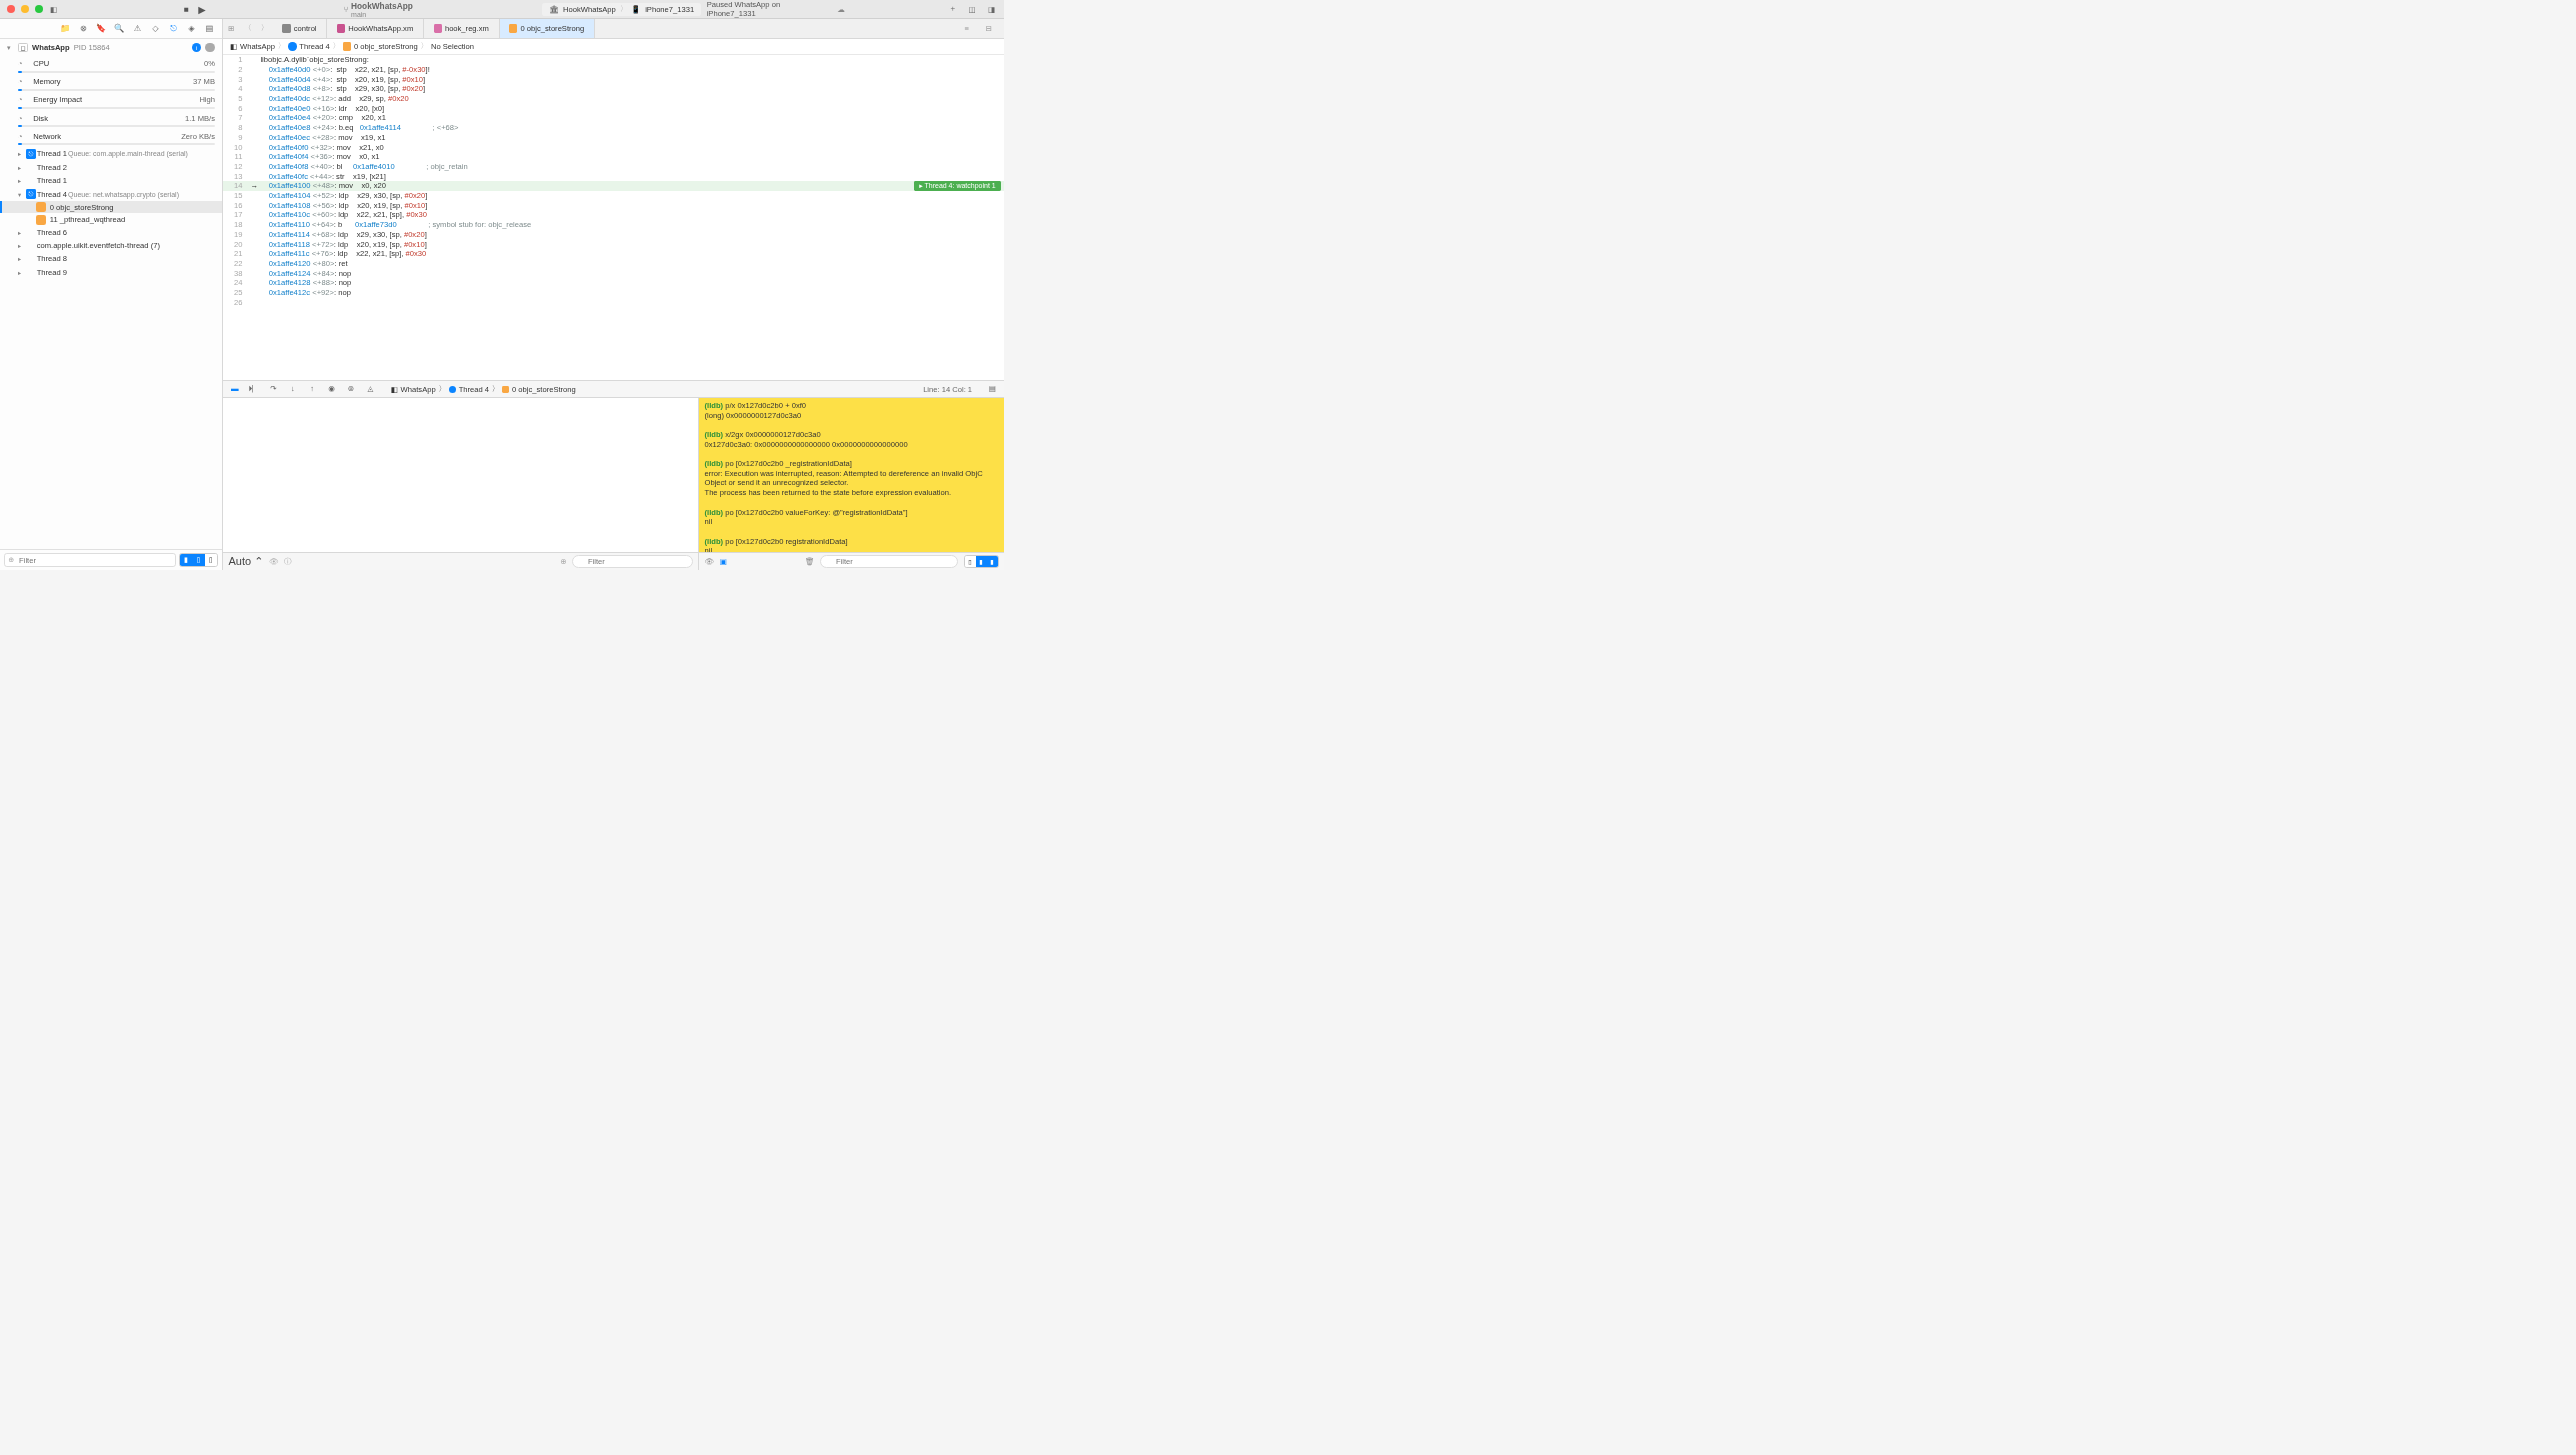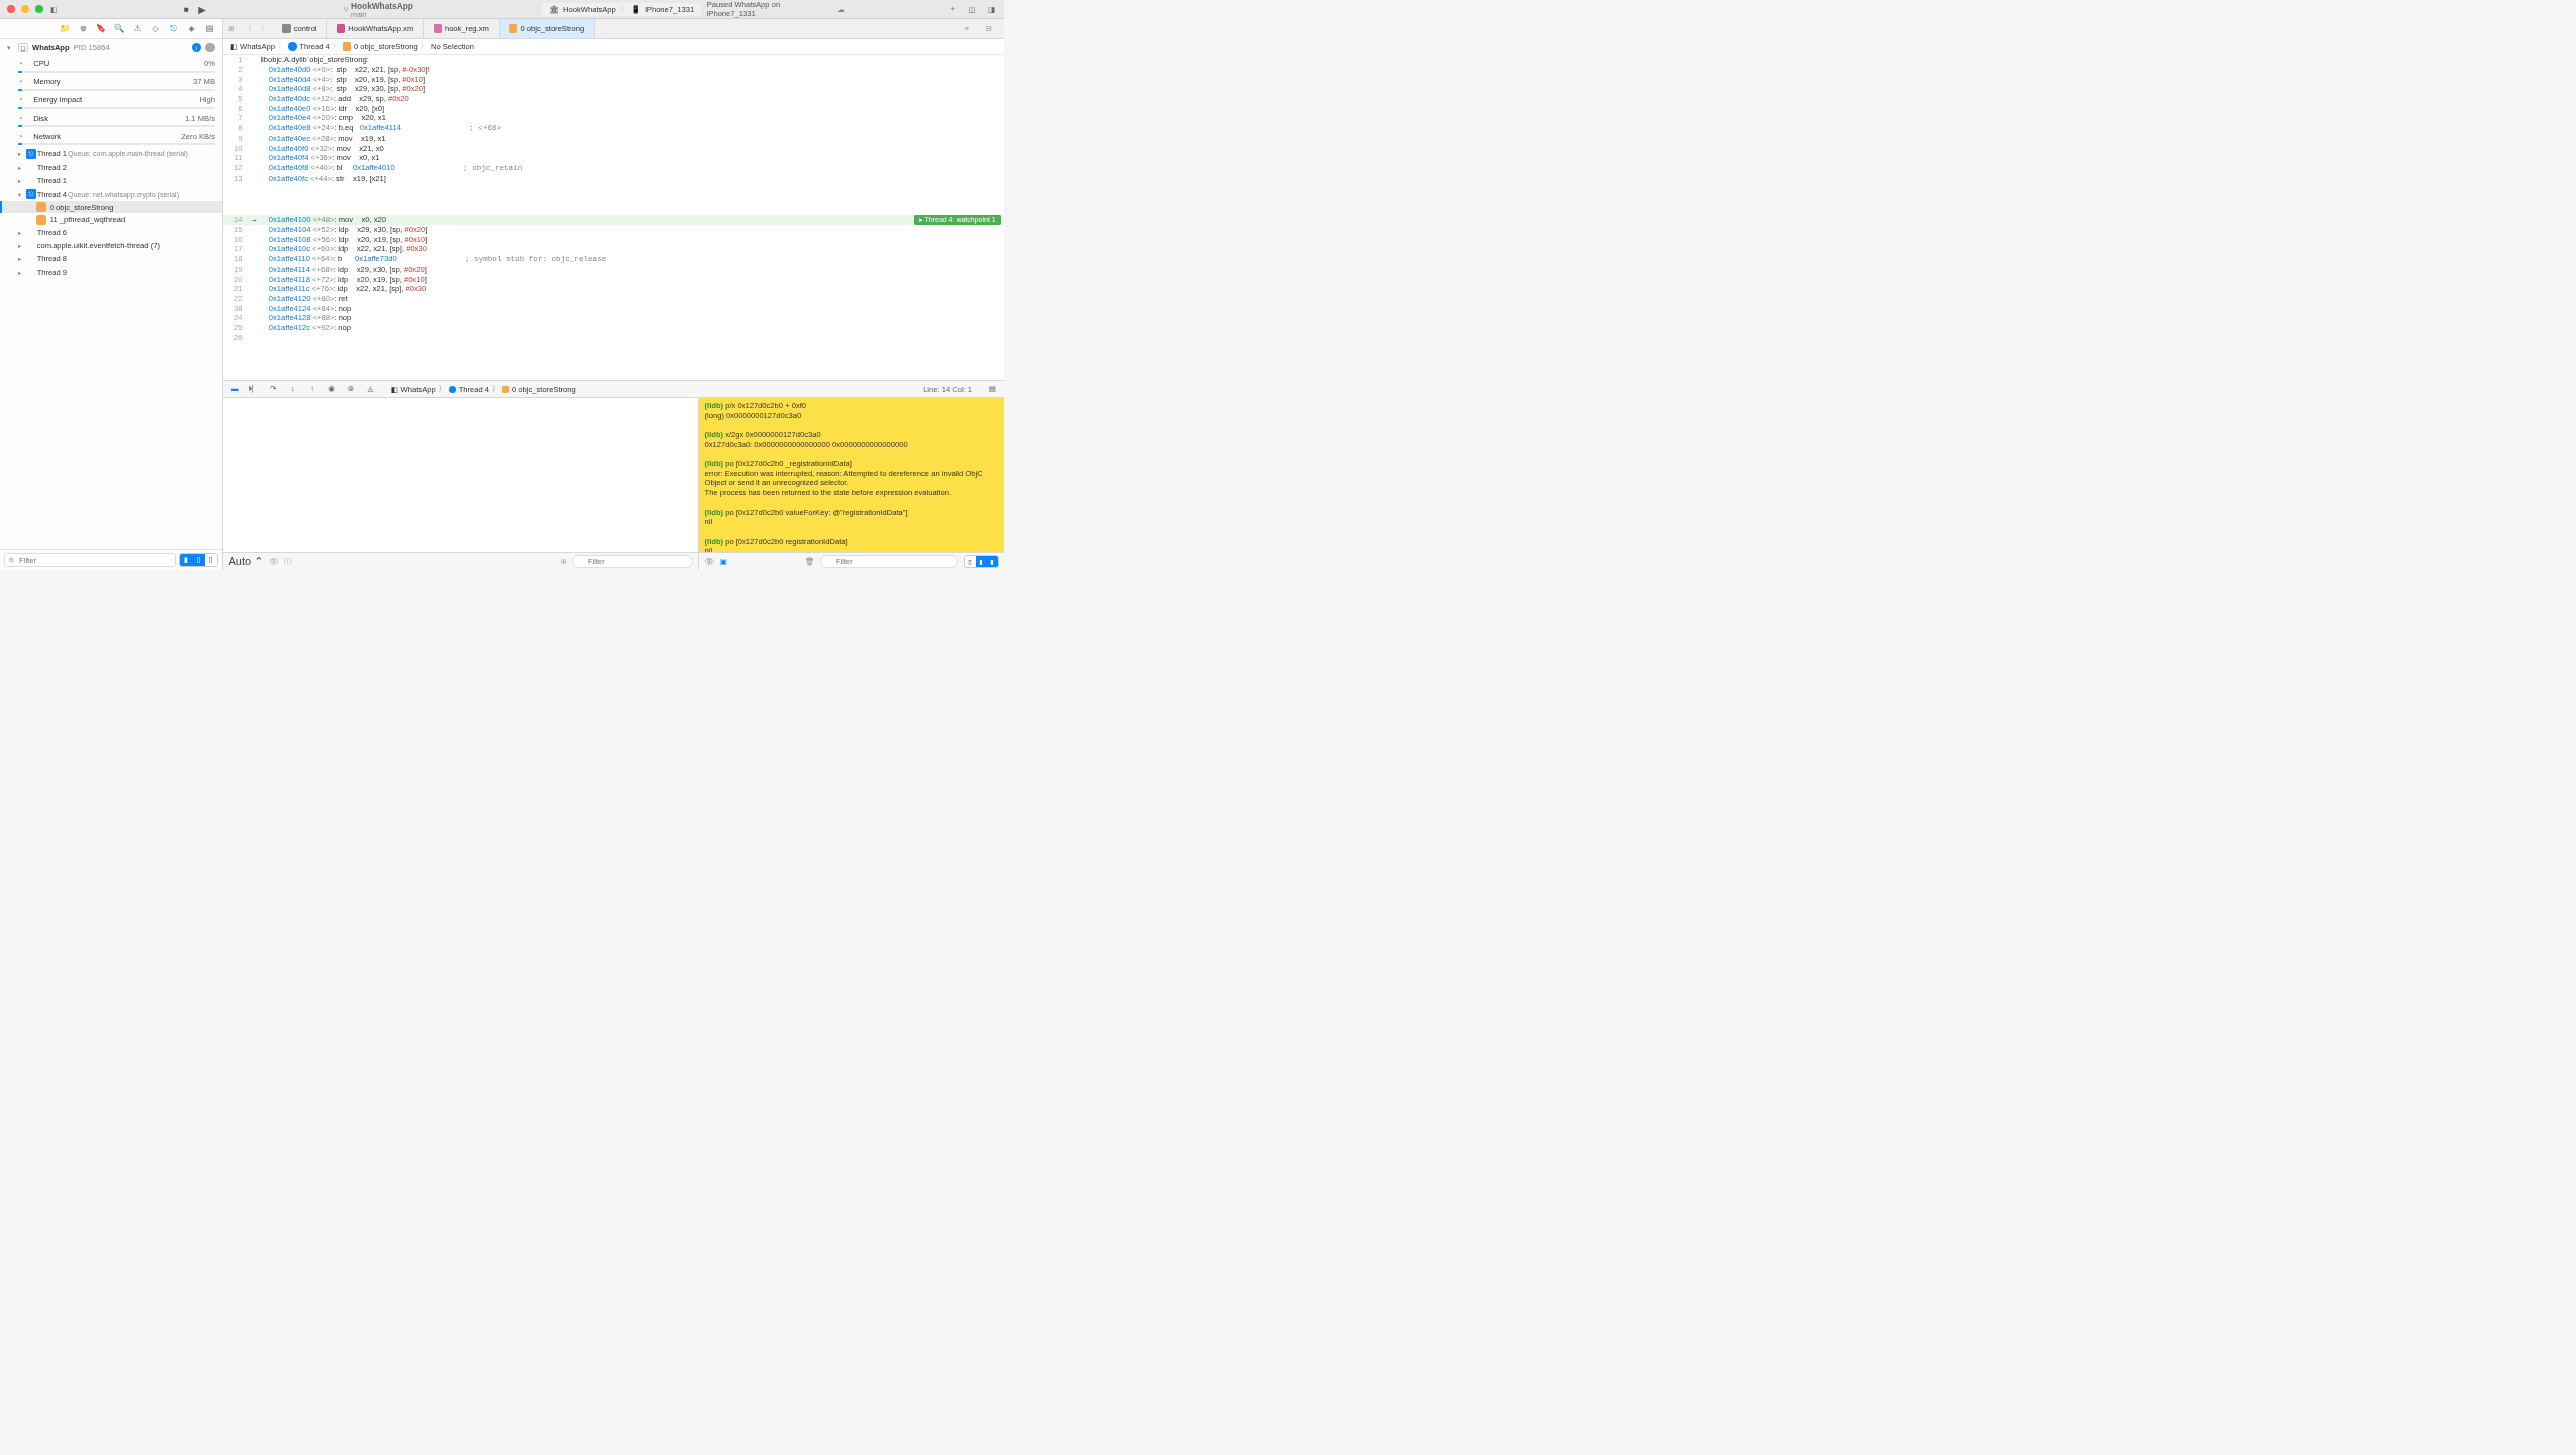--- a/index.html
+++ b/index.html
@@ -74,26 +74,26 @@
 .tab .ticon.m2 { background: #d96fa8; }
 .tab .ticon.a { background: #f9a743; }
 .tabbar .right-icons { margin-left: auto; display: flex; gap: 5.5px; padding-right: 7px; }
 .jumpbar { height: 16.6px; border-bottom: 0.7px solid #e8e8e8; display: flex; align-items: center; padding: 0 7px; gap: 2.8px; font-size: 7.6px; }
 .jumpbar .sep { color: #aaa; }
 .code-area { flex: 1; overflow: auto; background: #fff; font-family: "SF Mono", Menlo, monospace; font-size: 7.6px; line-height: 9.7px; }
 .code-line { display: flex; }
 .gutter { width: 25px; text-align: right; padding-right: 5.5px; color: #aaa; user-select: none; }
 .pc-col { width: 12.4px; text-align: center; }
 .code-content { flex: 1; white-space: pre; }
-.code-line.hl { background: #e8f5e9; position: relative; margin-top: 32px; }
+.code-line.hl { background: #e8f5e9; position: relative; }
 .hl-badge { position: absolute; right: 2.8px; background: #4caf50; color: #fff; padding: 0 5.5px; font-size: 7px; border-radius: 1.4px; }
 .tok-addr { color: #0f7ec9; }
 .tok-off { color: #7f8c8d; }
 .tok-imm { color: #c0392b; }
-.tok-cmt { color: #7f8c8d; font-family: Liberation Mono, monospace; }
+.tok-cmt { color: #7f8c8d; }
 .tok-ref { color: #0f7ec9; }
 
 
 .debugbar { height: 18px; border-top: 0.7px solid #d8d8d8; border-bottom: 0.7px solid #d8d8d8; background: #f6f6f6; display: flex; align-items: center; padding: 0 5.5px; gap: 7px; font-size: 7.6px; }
 .debugbar .dicon { width: 12.4px; height: 12.4px; cursor: pointer; color: #666; display: flex; align-items: center; justify-content: center; }
 .debugbar .dicon.blue { color: #0a84ff; }
 .debugbar .djump { display: flex; align-items: center; gap: 2.8px; margin-left: 7px; }
 .debugbar .pos { margin-left: auto; color: #666; }
 
 

